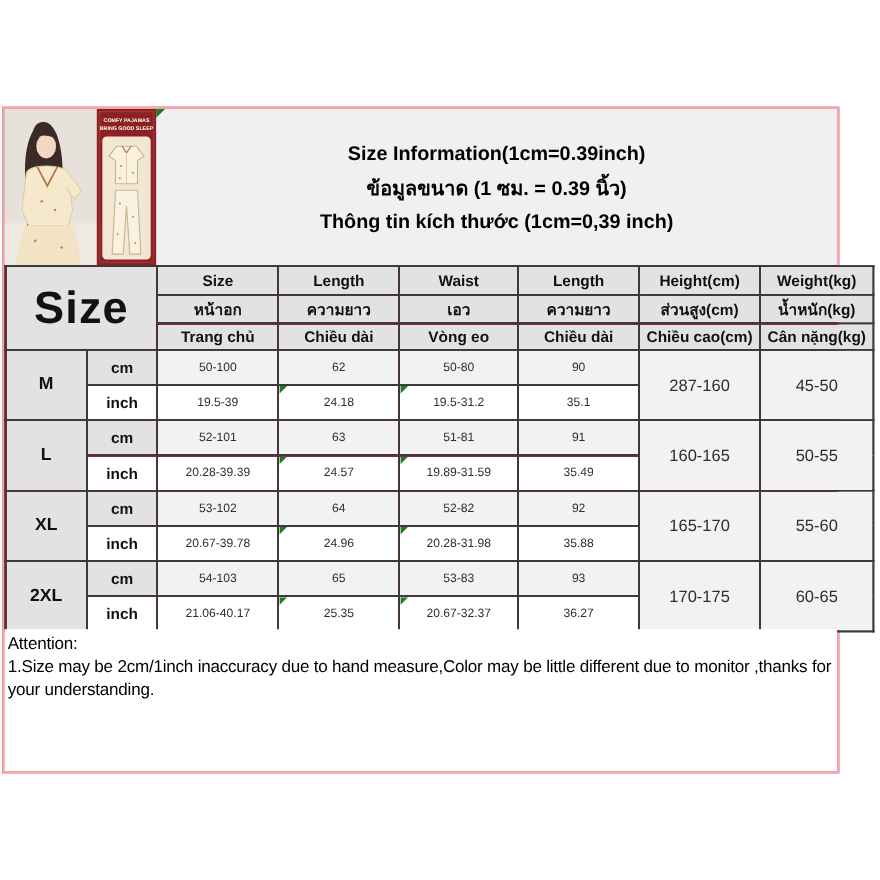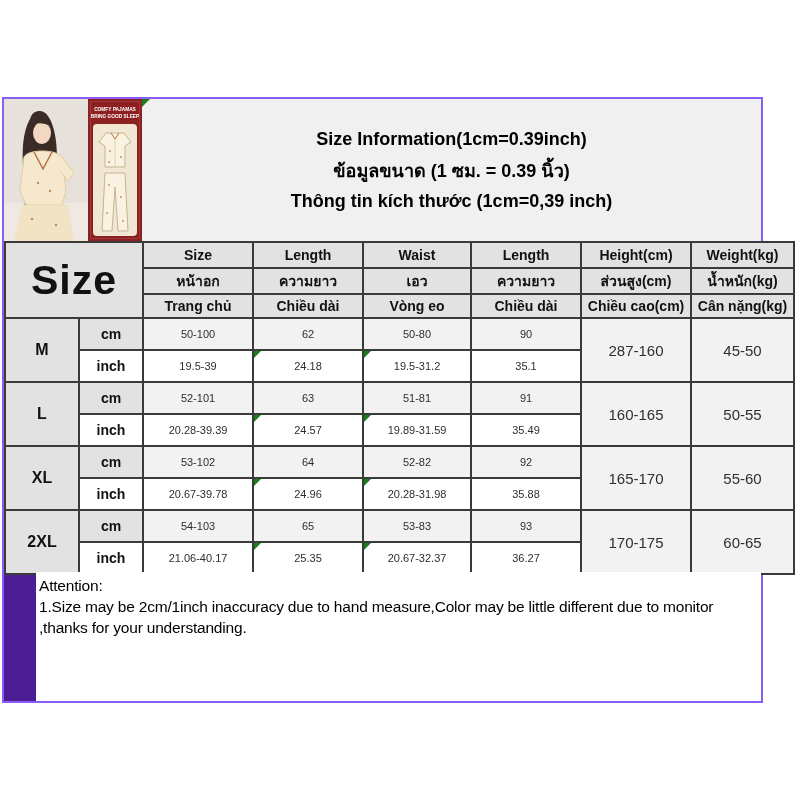--- a/index.html
+++ b/index.html
@@ -3,21 +3,21 @@
 <meta charset="utf-8">
 <style>
   * { margin:0; padding:0; box-sizing:border-box; }
   html,body { background:#ffffff; }
   body {
     width:800px; height:800px; position:relative; overflow:hidden;
     font-family:"Liberation Sans","DejaVu Sans",sans-serif; color:#111;
   }
   .frame {
     position:absolute; left:2px; top:97px; width:761px; height:606px;
-    border:2px solid #8b5cf6; background:#4c1d95;
+    border:2px solid #fca5a5; background:#be185d;
   }
   
   .photo {
     position:absolute; left:0; top:0; width:138px; height:142px;
     overflow:hidden; background:#e7e1dc;
   }
   
   .title-cell {
     position:absolute; left:138px; top:0; right:0; height:142px;
     background:#f0f0f0; display:flex; flex-direction:column;
@@ -50,21 +50,21 @@
   td.inv  { border-top-width:1px; }
   td.merged { background:#f2f2f2; font-size:15px; color:#2e2e2e; }
   td.flag::before {
     content:""; position:absolute; left:0; top:0;
     border-top:7px solid #1d7d1d; border-right:7px solid transparent;
   }
   
   .attention {
     position:absolute; left:0; right:0; top:473px; bottom:0;
     background:#ffffff; padding:3px 4px 0 3px;
-    font-size:15.5px; line-height:21px; letter-spacing:-0.2px; color:#000;margin-left:32px;
+    font-size:15.5px; line-height:21px; letter-spacing:-0.2px; color:#000;
   }
   .attention p { margin:0; }
 </style>
 </head>
 <body>
 
 <div class="frame">
 
   <div class="photo">
     <svg width="138" height="142" viewBox="0 0 138 142">

